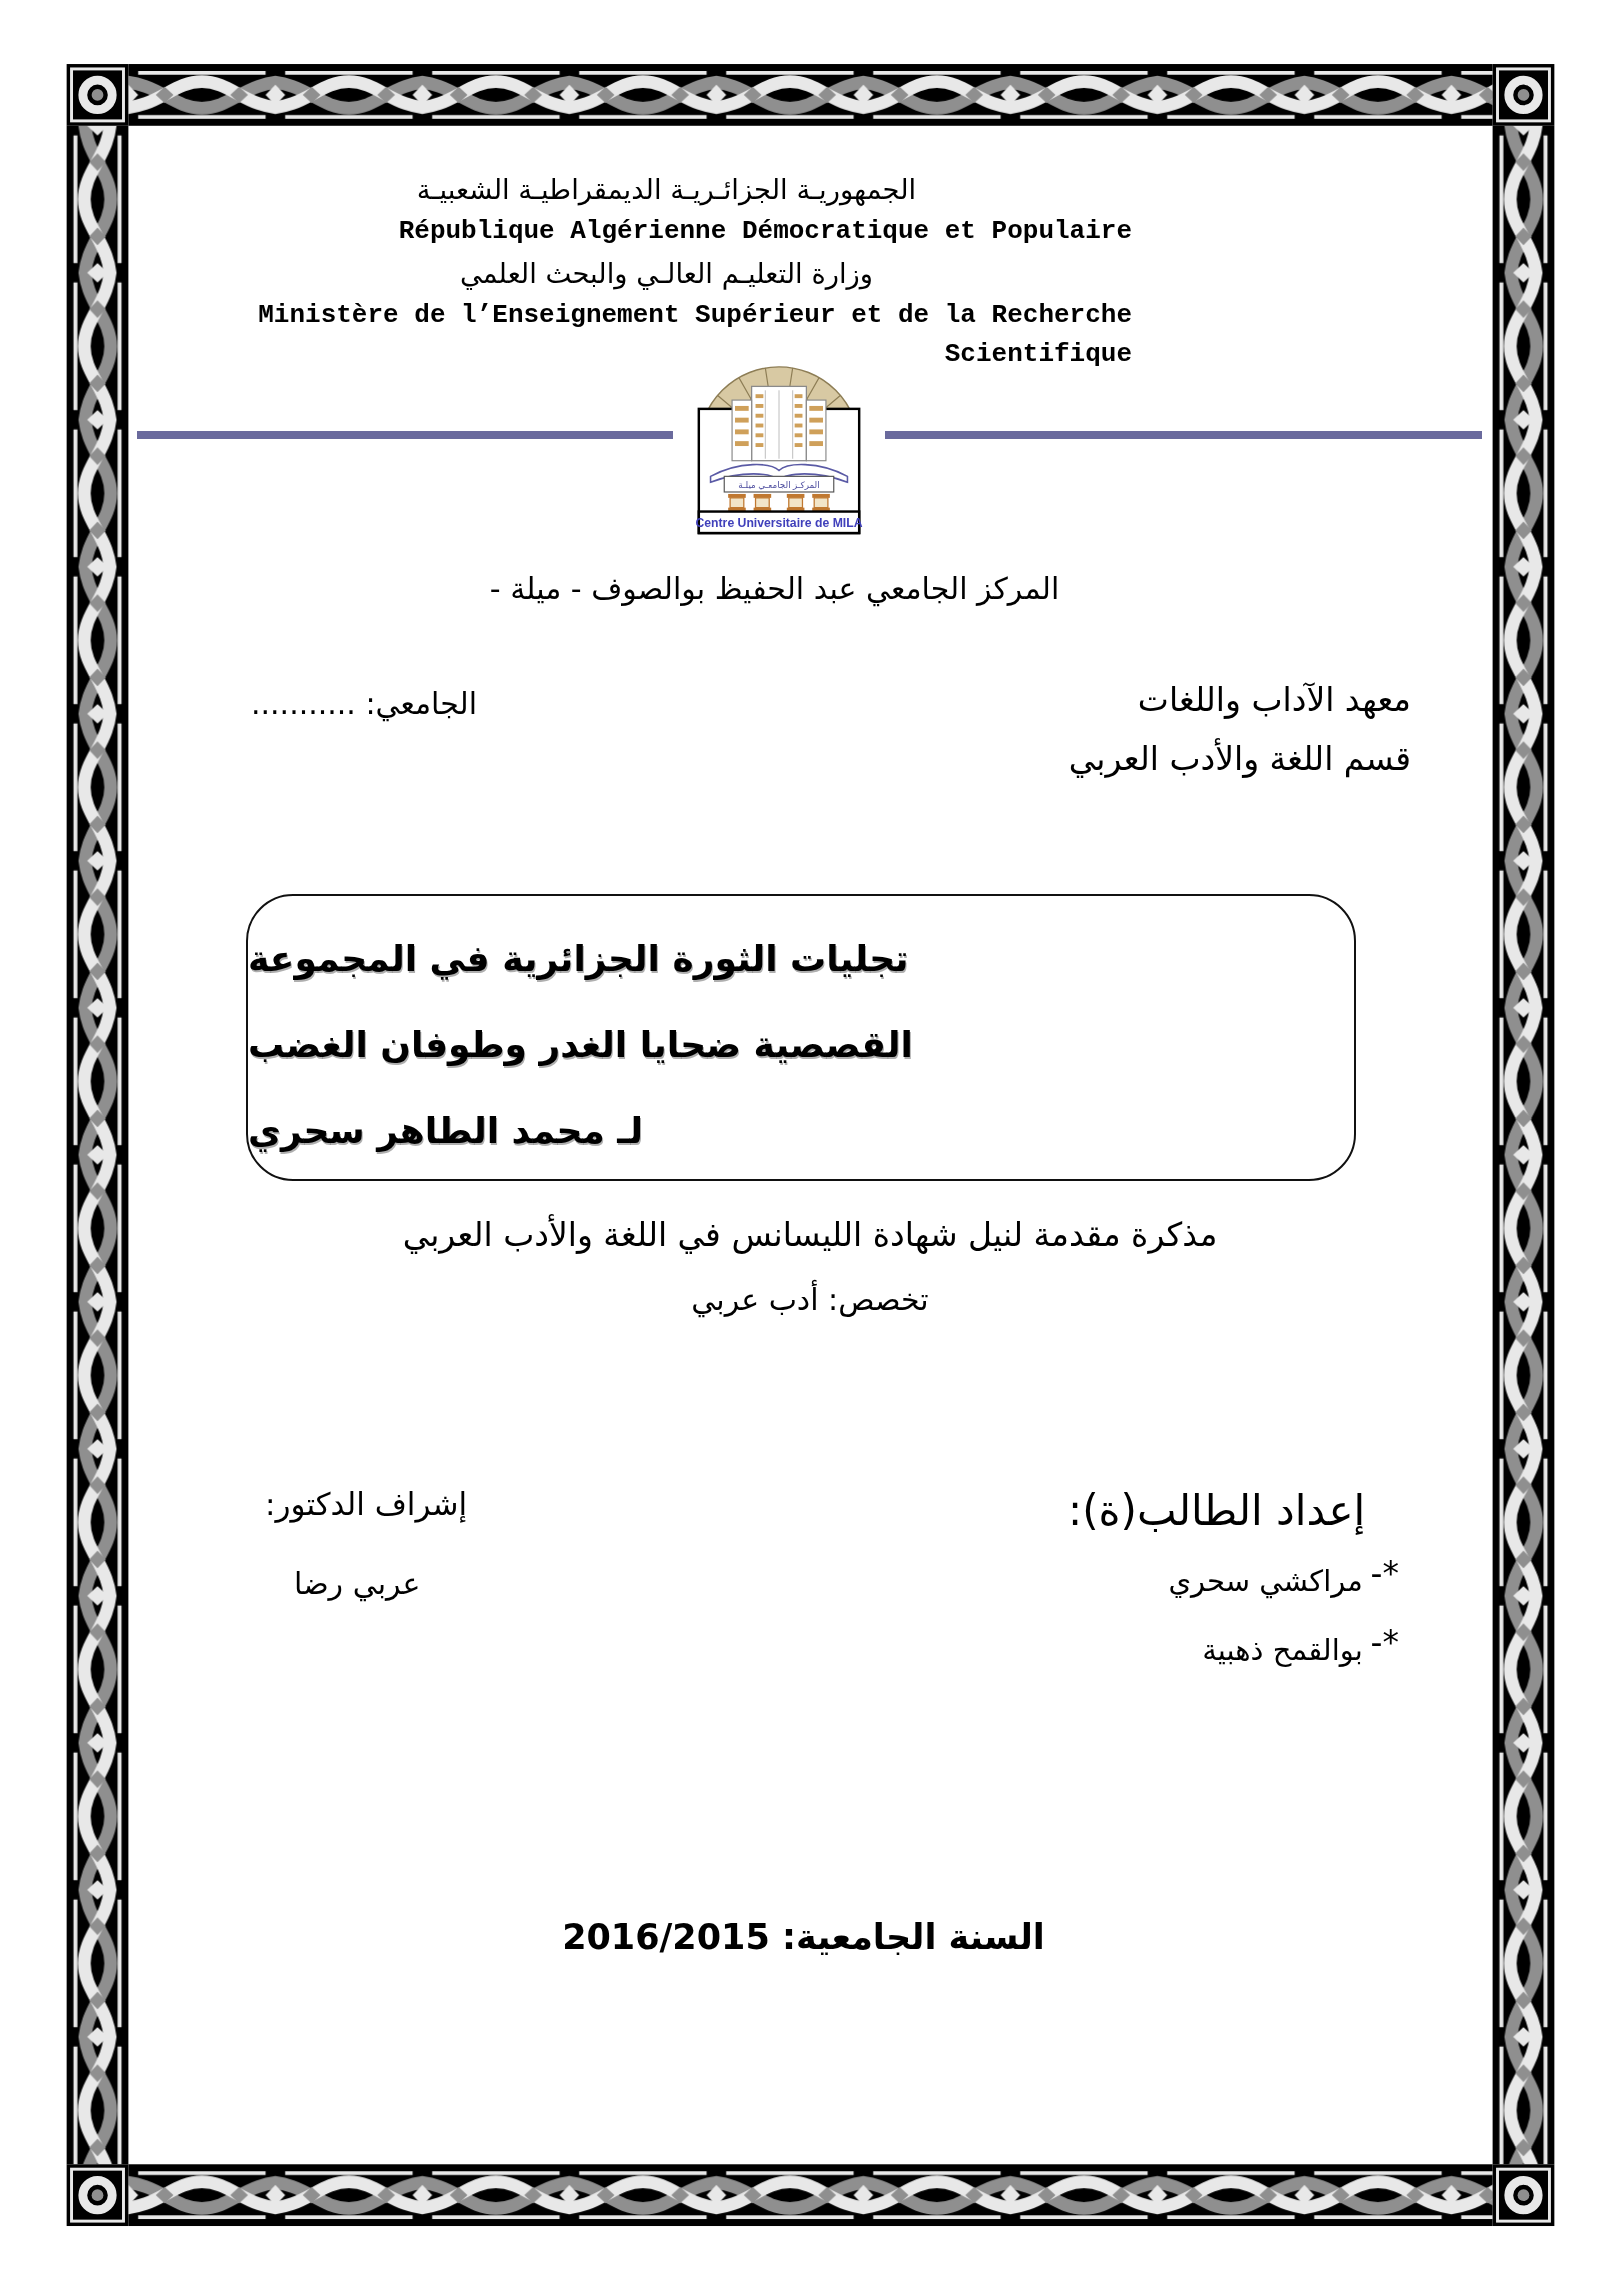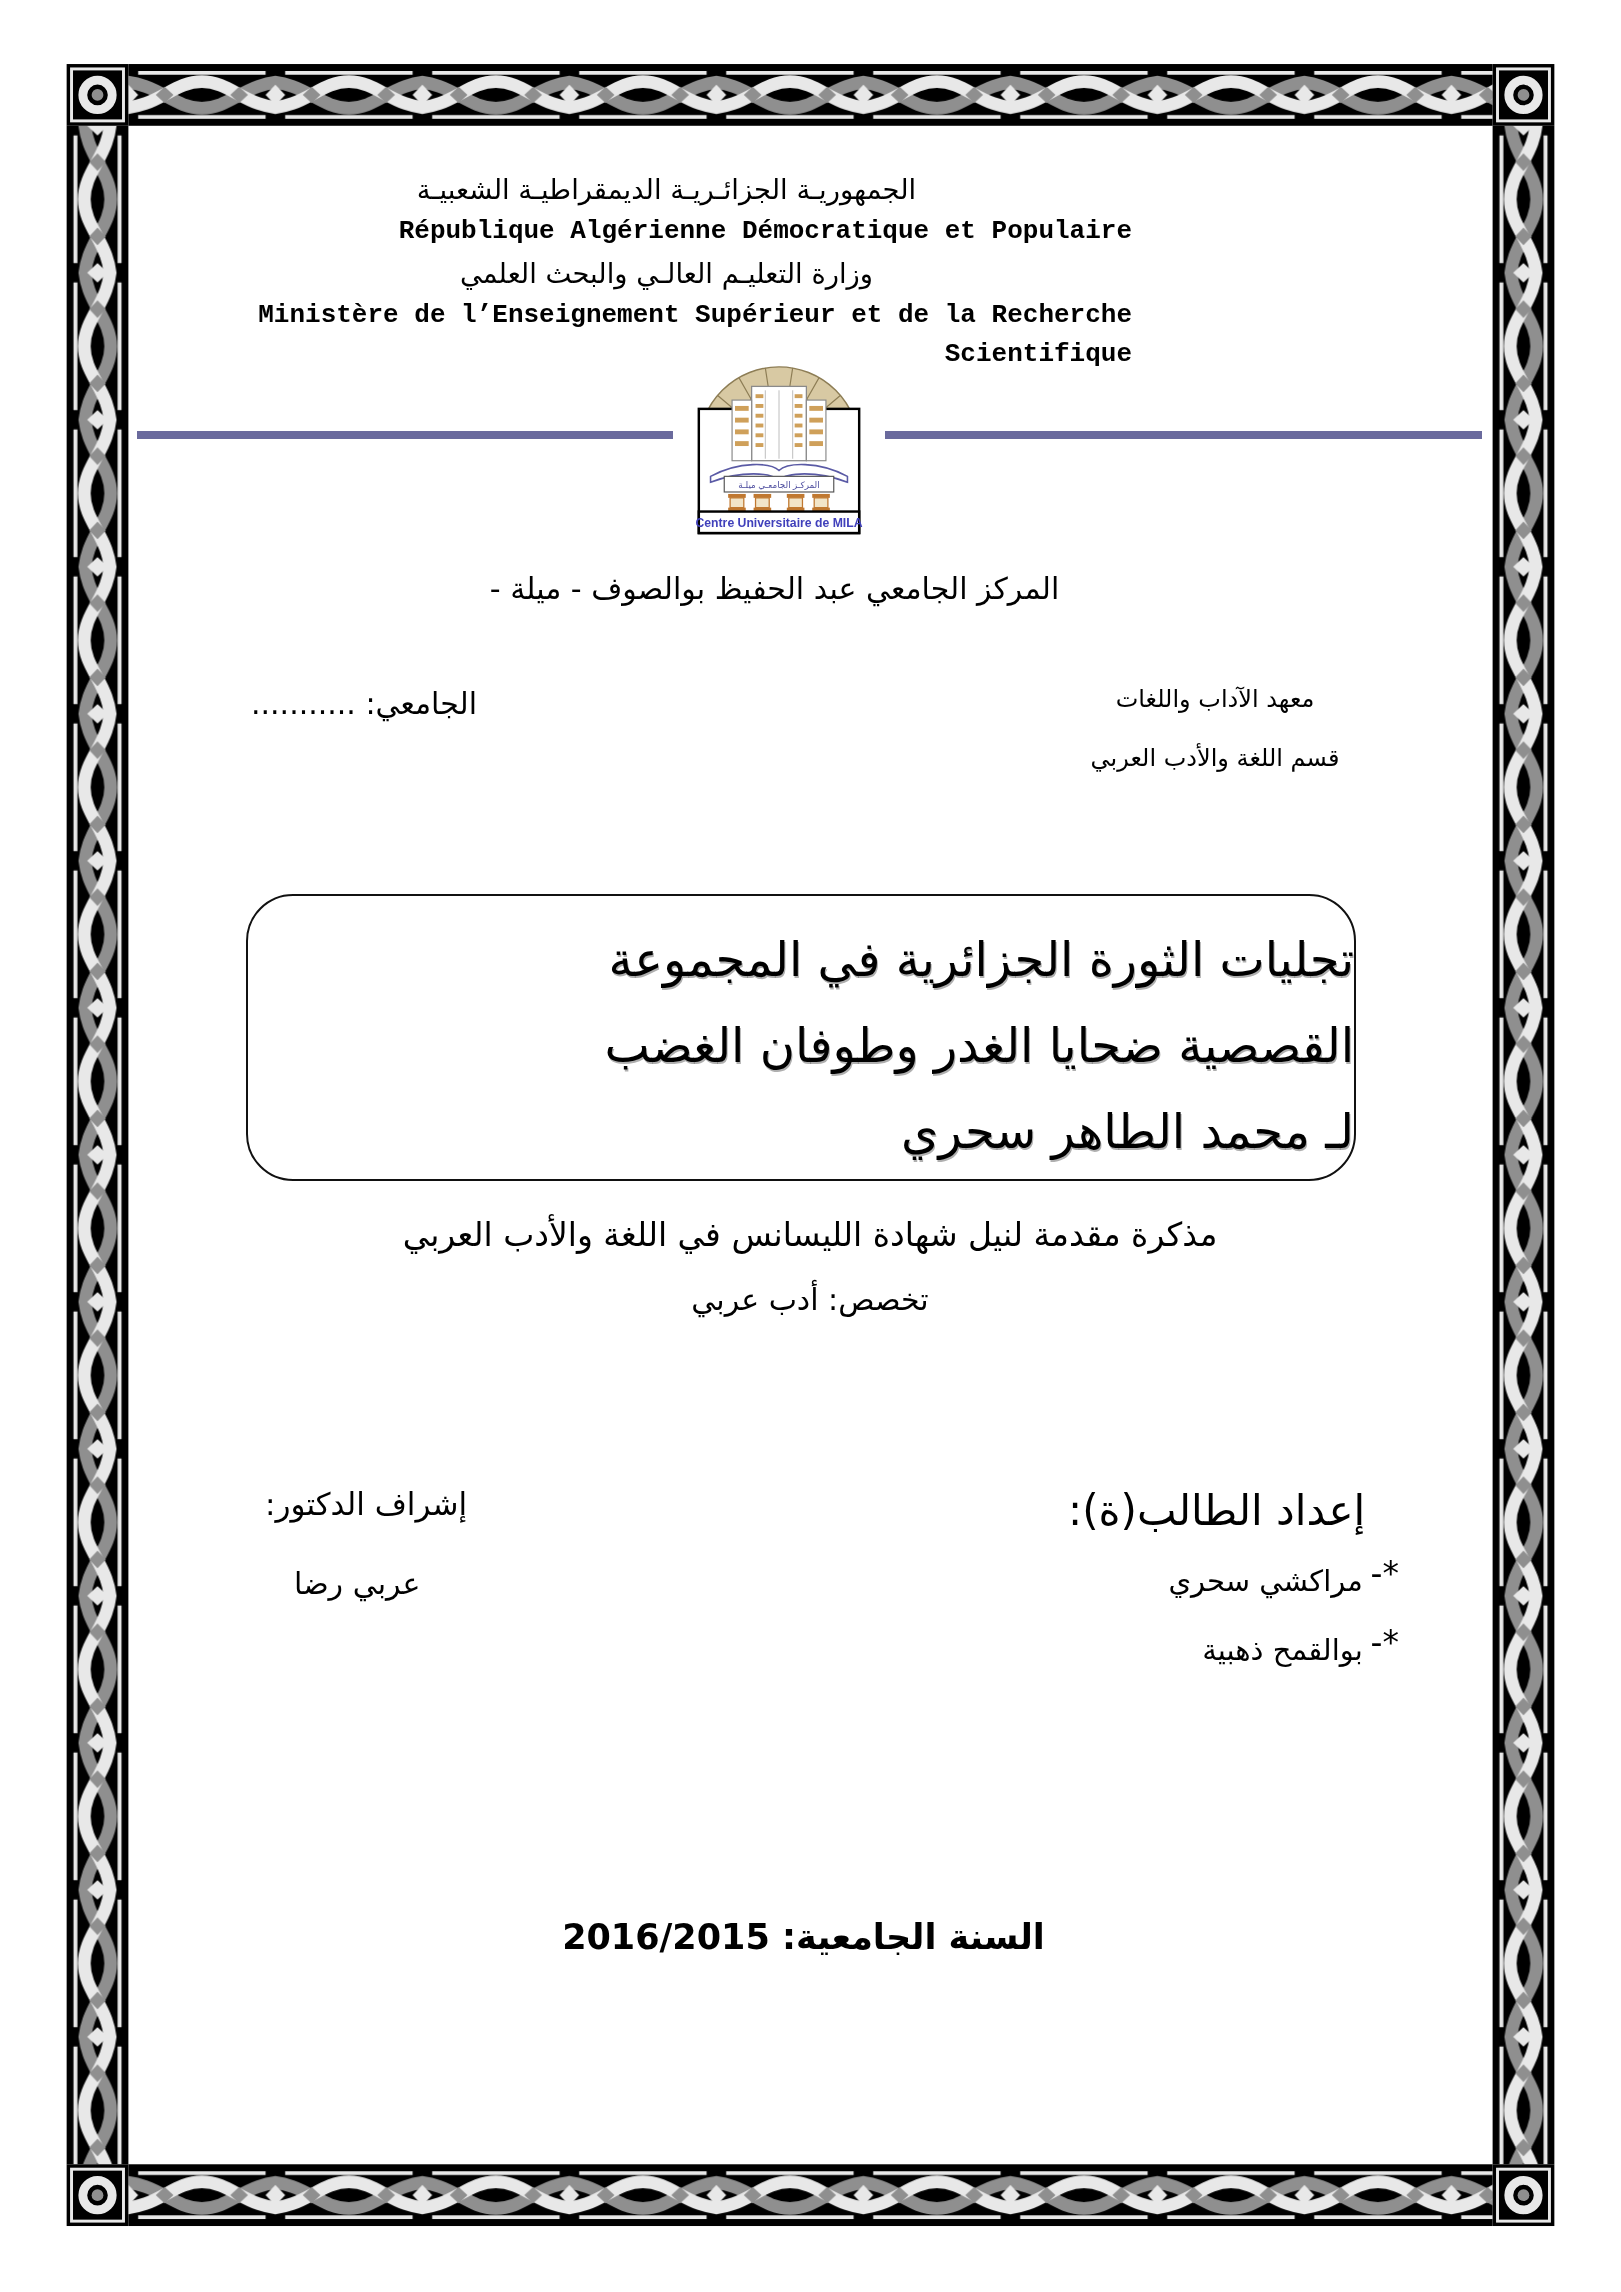--- a/index.html
+++ b/index.html
@@ -17,30 +17,30 @@
   .header-block{left:201px;top:167px;width:931px;text-align:center;}
   .hdr-ar{font-size:27.4px;font-weight:normal;line-height:45px;direction:rtl;}
   .hdr-fr{font-size:26px;font-weight:bold;line-height:39px;font-family:Liberation Mono, monospace;text-align:right;}
   
   .divider{top:431px;height:7.8px;background:#6a6a9d;}
   .divider.left{left:137px;width:536px;}
   .divider.right{left:885px;width:597px;}
   
   .univ-line{left:392px;top:571px;width:765px;text-align:center;font-size:30px;direction:rtl;}
   
-  .institute{left:1019px;top:670px;width:392px;text-align:center;font-size:24px;line-height:59px;direction:rtl;}
+  .institute{left:1019px;top:670px;width:392px;font-size:33px;line-height:59px;direction:rtl;}
   .reference{left:251px;top:686px;font-size:30px;direction:rtl;}
   
   .title-box{
     left:246px;top:894px;width:1110px;height:287px;
     border:2.9px solid #111;border-radius:47px;
     box-sizing:border-box;
   }
   .title-line{
-    text-align:right;font-weight:normal;font-size:48px;line-height:86px;
+    text-align:left;font-weight:bold;font-size:36px;line-height:86px;
     direction:rtl;
     text-shadow:1px 2px 0 rgba(110,110,110,0.55);
   }
   .title-box .inner{padding-top:19.6px;}
   
   .memo1{left:222px;top:1215px;width:1176px;text-align:center;font-size:33px;direction:rtl;}
   .memo2{left:222px;top:1282px;width:1176px;text-align:center;font-size:30px;direction:rtl;}
   
   .students-header{left:1068px;top:1486px;font-size:42px;direction:rtl;}
   .supervisor-header{left:265px;top:1486px;font-size:31px;direction:rtl;}

